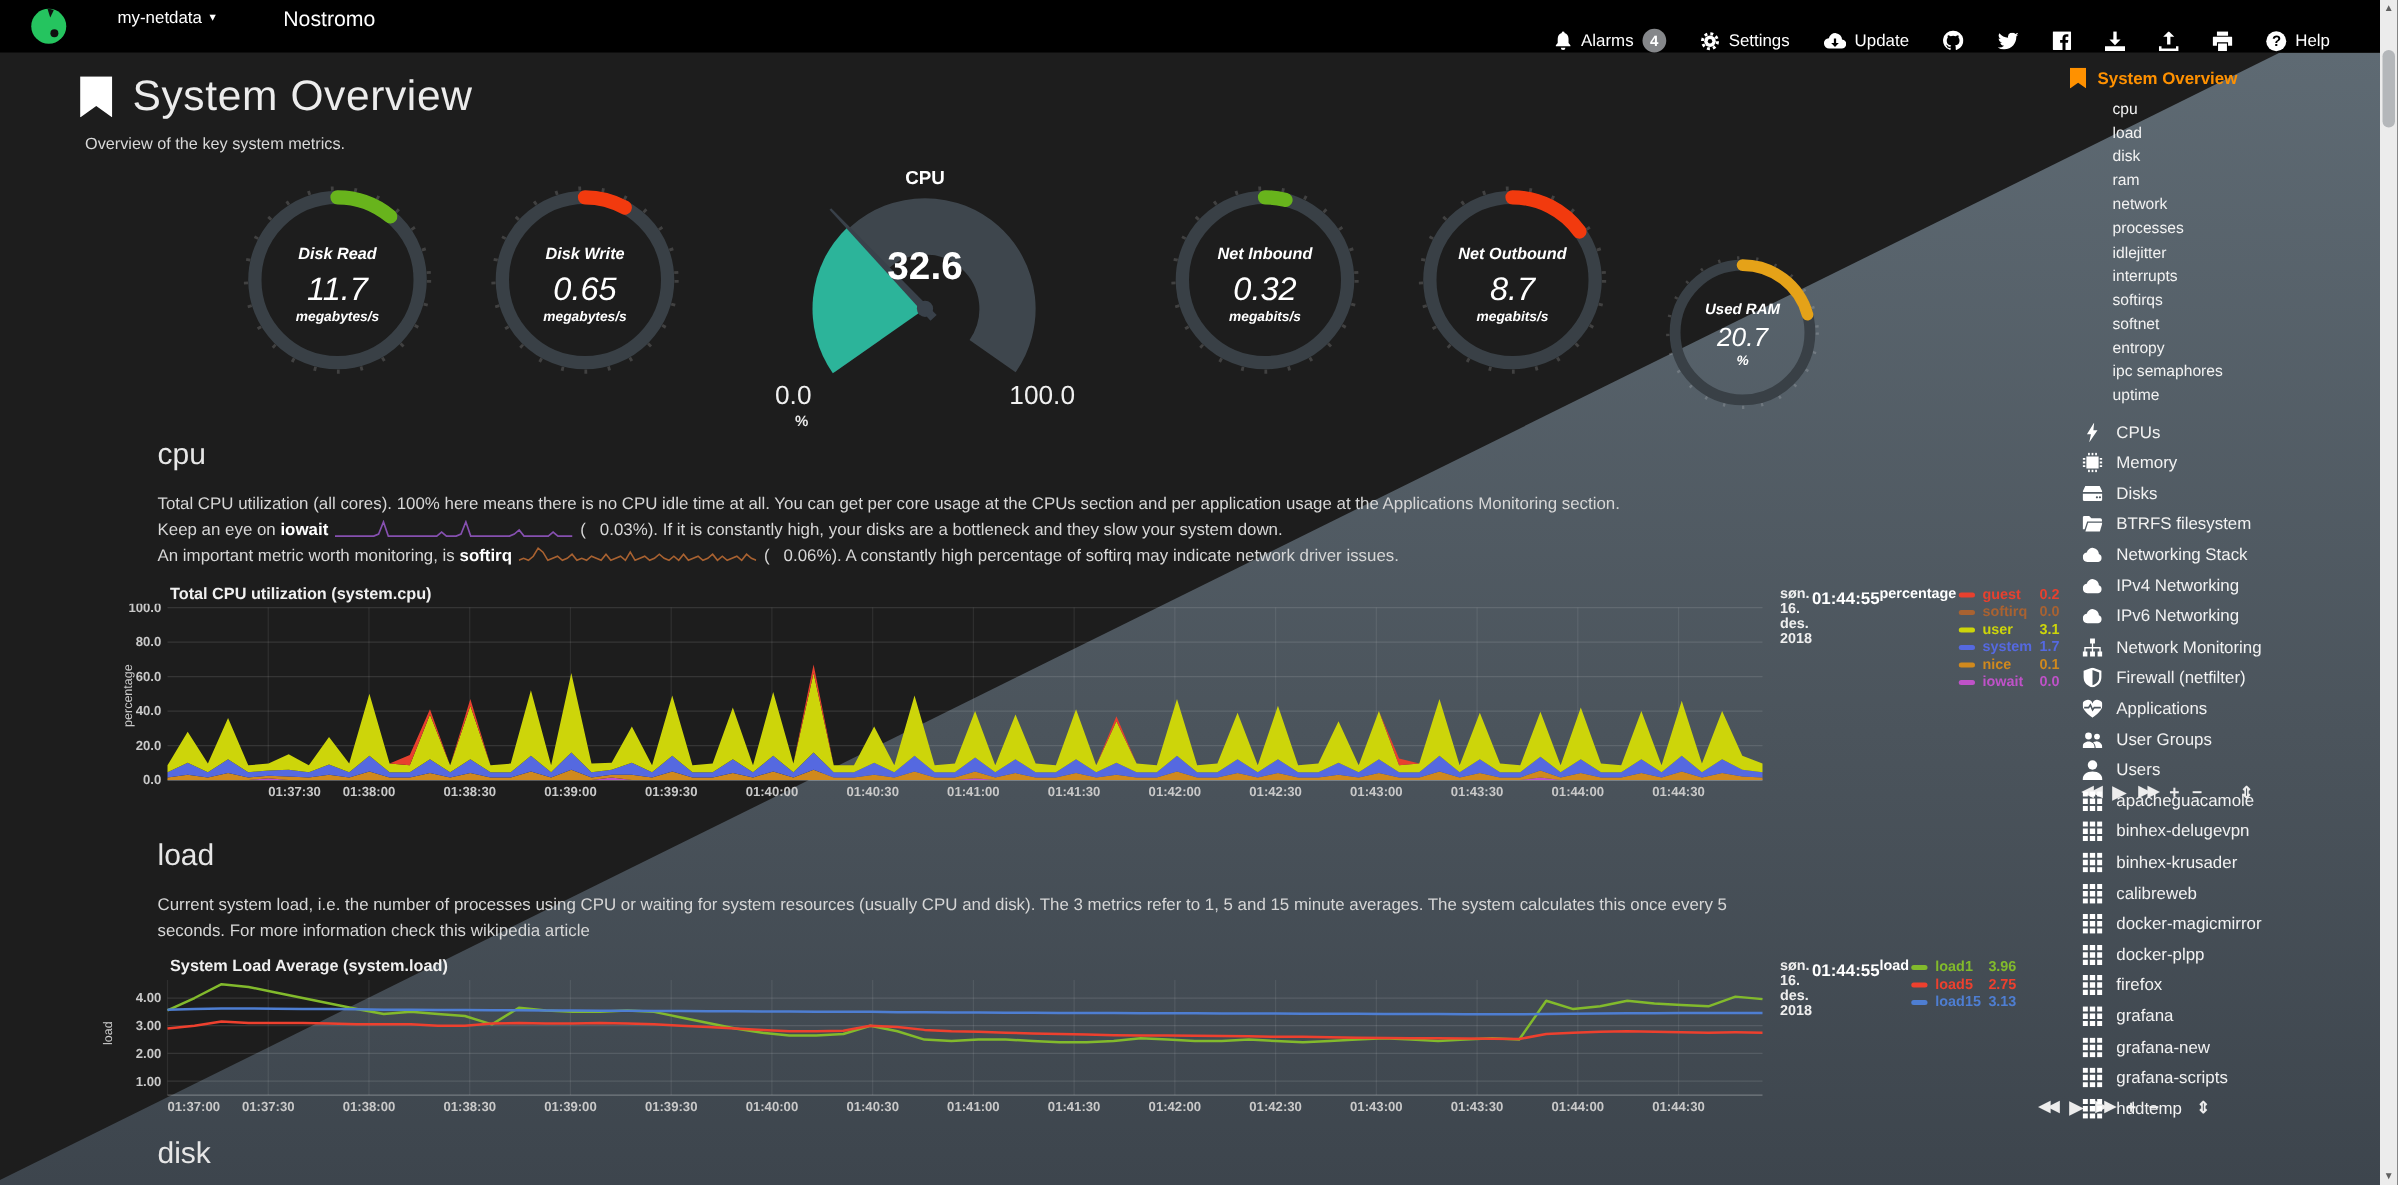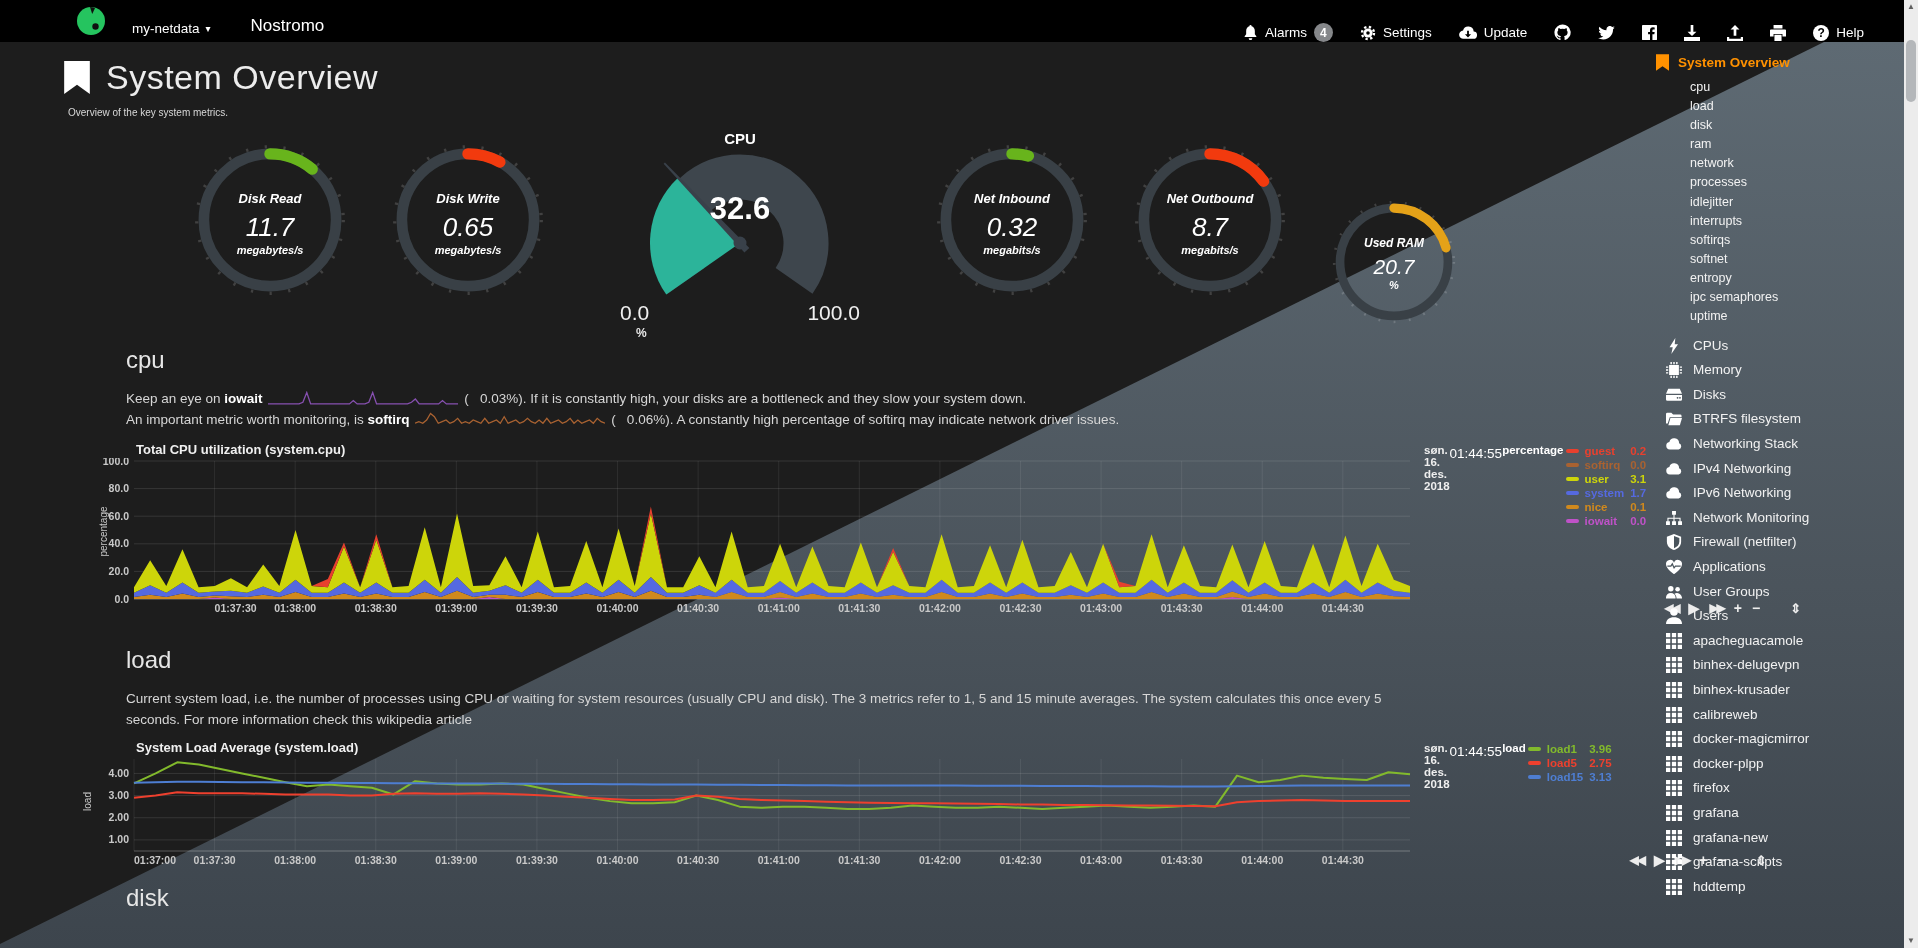--- a/index.html
+++ b/index.html
@@ -3,21 +3,21 @@
 <meta charset="utf-8">
 <style>
   * { margin:0; padding:0; box-sizing:border-box; }
   html,body { width:1918px; height:948px; overflow:hidden; background:#1d1d1d;
     font-family:"Liberation Sans", sans-serif; }
   svg { display:block; }
 
   
   .navbar { position:absolute; left:0; top:0; right:14px; height:42px; background:#000;
     display:flex; align-items:center; color:#fff; z-index:30; }
-  .nav-left { display:flex; align-items:flex-end; gap:26px; padding-left:76px; }
+  .nav-left { display:flex; align-items:flex-start; gap:40px; padding-left:24px; }
   .brand { display:flex; align-items:center; }
   .machine { display:flex; align-items:center; gap:6px; font-size:13.5px; cursor:pointer; }
   .hostname { font-size:17px; margin-left:14px; }
   .nav-right { margin-left:auto; display:flex; align-items:center; gap:27px; padding-right:40px;margin-top:23px; }
   .nav-item { display:flex; align-items:center; gap:7px; font-size:13.5px; color:#fff; cursor:pointer; }
   .nav-item svg { color:#fff; }
   .badge { width:19px; height:19px; border-radius:50%; background:#85878a; color:#fff;
     font-size:12px; font-weight:bold; display:flex; align-items:center; justify-content:center; }
   .qmark { width:16px; height:16px; border-radius:50%; background:#fff; color:#000;
     font-size:12px; font-weight:bold; display:flex; align-items:center; justify-content:center; }
@@ -26,21 +26,21 @@
   .page { position:absolute; left:0; top:42px; right:0; bottom:0; background:#1d1d1d; }
   .bg-light { position:absolute; inset:0; pointer-events:none;
     background:linear-gradient(180deg,#5e6a73 0%, #4b545c 60%, #3d454d 100%);
     clip-path:polygon(1824px 0, 100% 0, 100% 100%, -8px 100%); }
   .content { position:absolute; left:0; top:0; width:1650px; }
 
   
   .hdr { margin:16px 0 0 64px; color:#ececec; }
   .hdr-row { display:flex; align-items:center; gap:16px; }
   .hdr-title { font-size:34px; font-weight:400; letter-spacing:.5px; }
-  .hdr-sub { font-size:10px; margin:10px 0 0 4px; color:#d8d8d8; }
+  .hdr-sub { font-size:13px; margin:10px 0 0 4px; color:#d8d8d8; }
 
   
   .gauges { display:flex; justify-content:center; align-items:flex-start; gap:46px; margin-top:26px; }
   .pie { position:relative; width:152px; height:152px; cursor:pointer;font-style:italic; }
   .pie.small { width:124px; height:124px; margin-top:56px; }
   .pie .txt { position:absolute; width:100%; text-align:center; color:#fff; }
   .pie-title { top:31%; font-size:13px; font-weight:bold; }
   .pie-value { top:45%; font-size:26px; }
   .pie-units { top:66%; font-size:11px; font-weight:bold; color:#e2e2e2; }
   .pie.small .pie-title { top:29%; font-size:12px; }
@@ -59,21 +59,21 @@
   .spark { display:inline-block; vertical-align:middle; margin:0 2px; }
 
   
   .chart { display:flex; margin:12px 0 0 96px; }
   .chart-main { position:relative; }
   .chart-title { margin-left:40px; font-size:13px; font-weight:bold; color:#f0f0f0; height:16px; }
   .ylab { position:absolute; left:-18px; top:48%; transform:rotate(-90deg); font-size:10px; color:#c9c9c9; }
   .plot { cursor:crosshair; }
   .chart-side { width:186px; padding-left:12px; padding-top:2px; display:flex; flex-direction:row; }
   .lg-date { font-size:11.5px; font-weight:bold; color:#efefef; }
-  .lg-time { font-size:13.5px; font-weight:normal; color:#fff; margin:2px 0 6px; }
+  .lg-time { font-size:13.5px; font-weight:bold; color:#fff; margin:2px 0 6px; }
   .lg-unit { text-align:right; font-size:11.5px; font-weight:bold; color:#fff; margin-bottom:4px; padding-right:2px; }
   .lg-row { display:flex; align-items:center; gap:6px; font-size:11.5px; font-weight:bold;
     line-height:14px; cursor:pointer; }
   .sw { width:13px; height:4px; border-radius:2px; flex:0 0 13px; }
   .lg-val { margin-left:auto; padding-right:2px; }
   .toolbar { margin-top:auto; padding-left:16px; display:flex; align-items:center; gap:10px;
     color:#ededed; font-size:12px; font-weight:bold; }
   .tb-btn { cursor:pointer; letter-spacing:-2px; }
   .tb-btn.plain { letter-spacing:0; font-size:14px; }
   .tb-resize { margin-left:20px; cursor:ns-resize; letter-spacing:0; font-size:13px; }
@@ -332,20 +332,21 @@
             <circle cx="50" cy="50" r="43.5" fill="none" stroke="#e5a218" stroke-width="7.5" stroke-linecap="round" stroke-dasharray="56.57694209849858 273.318560862312" transform="rotate(-90 50 50)"></circle>
           </svg>
         <div class="txt pie-title">Used RAM</div>
         <div class="txt pie-value">20.7</div>
         <div class="txt pie-units">%</div>
       </div>
     </div>
 
     <h2 class="sec-h">cpu</h2>
     <div class="desc">
+      <div>Total CPU utilization (all cores). 100% here means there is no CPU idle time at all. You can get per core usage at the CPUs section and per application usage at the Applications Monitoring section.</div>
       <div>
         <span>Keep an eye on </span><b>iowait</b>
         <span class="spark"><svg viewBox="0 0 190 16" width="190" height="16">
               <path d="M0 12.875 L3.877551020408163 12.875 L7.755102040816326 12.875 L11.63265306122449 12.875 L15.510204081632653 12.875 L19.387755102040817 12.875 L23.26530612244898 12.875 L27.142857142857142 12.875 L31.020408163265305 12.875 L34.89795918367347 11.25 L38.775510204081634 1.5 L42.6530612244898 12.875 L46.53061224489796 12.875 L50.40816326530613 12.875 L54.285714285714285 12.875 L58.16326530612245 12.875 L62.04081632653061 12.875 L65.91836734693878 12.875 L69.79591836734694 12.875 L73.6734693877551 12.875 L77.55102040816327 12.875 L81.42857142857143 12.875 L85.3061224489796 9.625 L89.18367346938776 12.875 L93.06122448979592 12.875 L96.93877551020408 12.875 L100.81632653061226 11.25 L104.69387755102039 1.5 L108.57142857142857 12.875 L112.44897959183673 12.875 L116.3265306122449 12.875 L120.20408163265307 12.875 L124.08163265306122 12.875 L127.95918367346938 12.875 L131.83673469387756 12.875 L135.71428571428572 12.875 L139.59183673469389 12.875 L143.46938775510202 11.25 L147.3469387755102 8 L151.22448979591837 12.875 L155.10204081632654 12.875 L158.9795918367347 12.875 L162.85714285714286 12.875 L166.73469387755102 12.875 L170.6122448979592 12.875 L174.48979591836735 9.625 L178.3673469387755 12.875 L182.24489795918367 12.875 L186.12244897959184 12.875 L190 12.875" fill="none" stroke="#8650b0" stroke-width="1.3"></path>
             </svg></span>
         <span>(&nbsp;&nbsp;&nbsp;0.03%). If it is constantly high, your disks are a bottleneck and they slow your system down.</span>
       </div>
       <div>
         <span>An important metric worth monitoring, is </span><b>softirq</b>
         <span class="spark"><svg viewBox="0 0 190 16" width="190" height="16">

